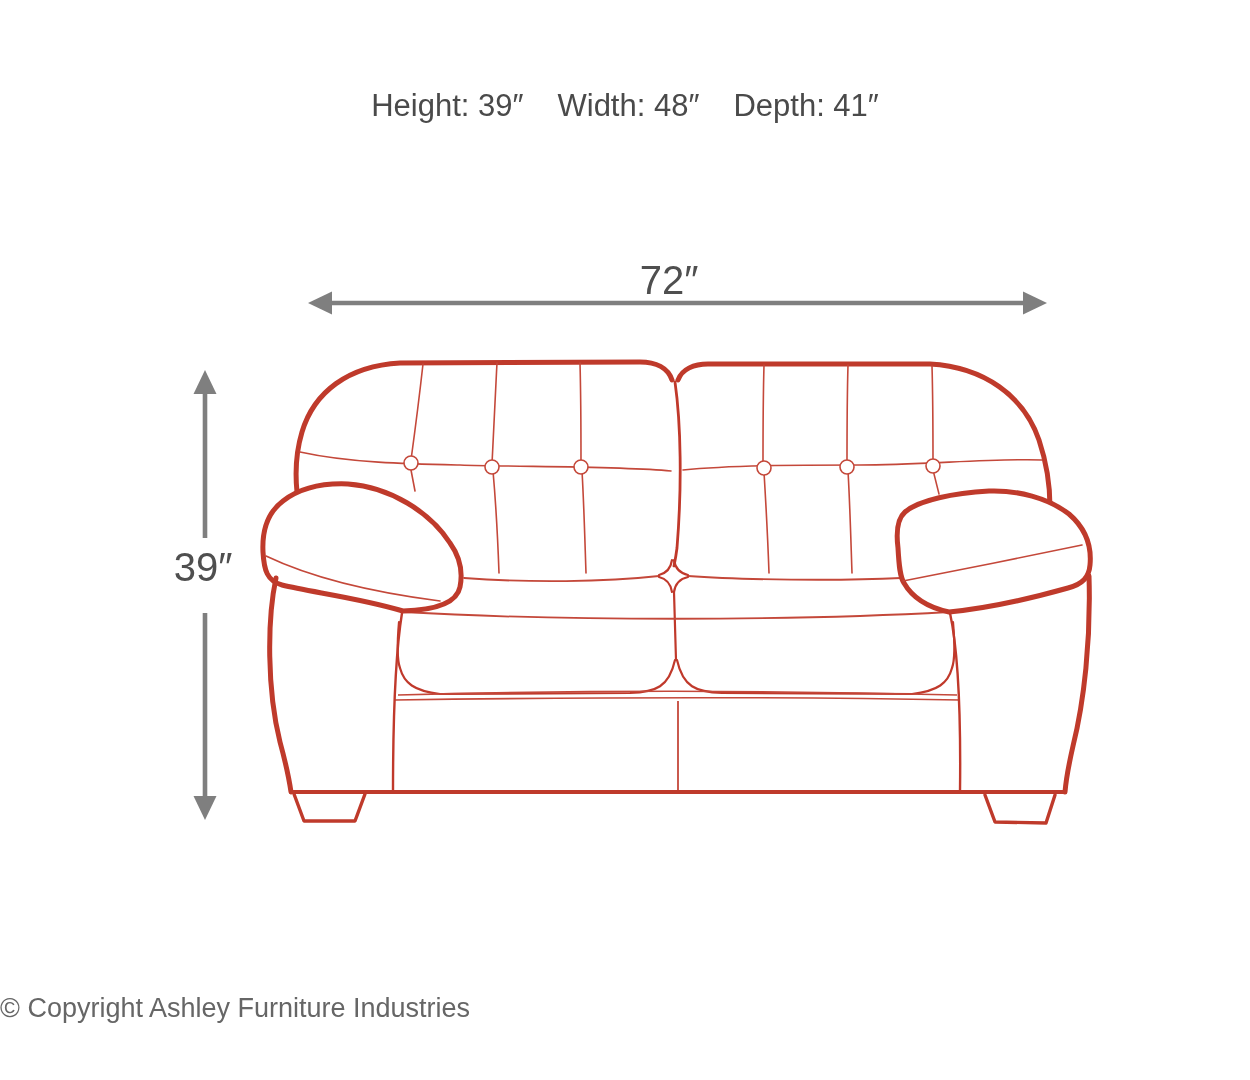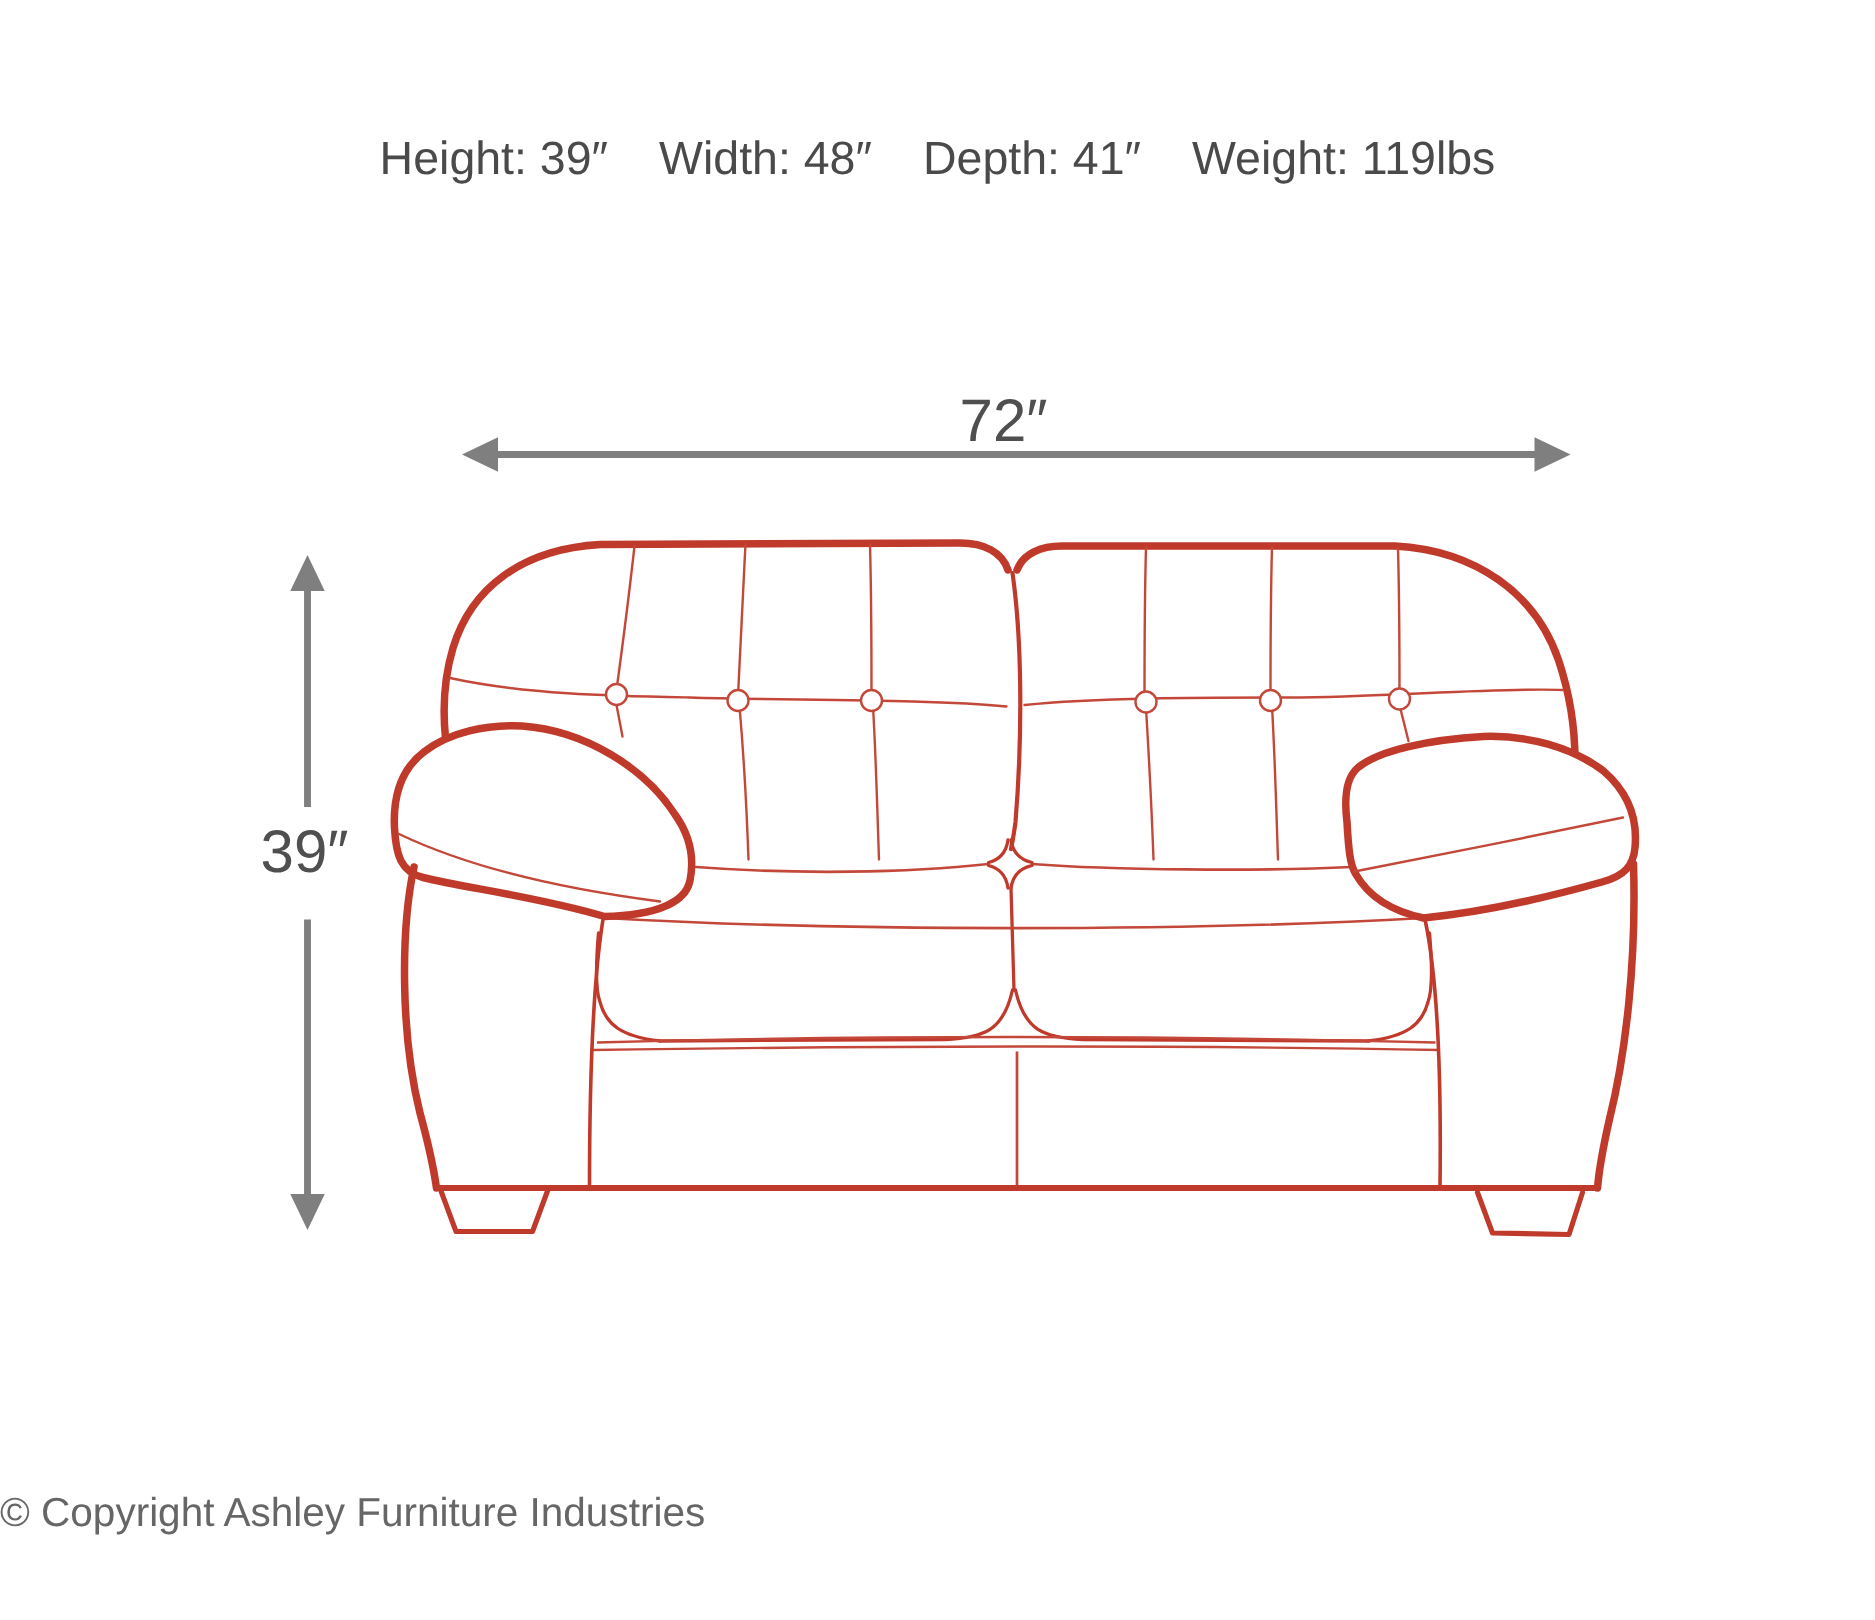--- a/index.html
+++ b/index.html
@@ -32,21 +32,20 @@
 </style>
 </head>
 <body>
 
 <div class="page">
 
   <div class="spec-row">
     <span>Height: 39″</span>
     <span>Width: 48″</span>
     <span>Depth: 41″</span>
-    <span>Weight: 119lbs</span>
   </div>
 
   <svg class="diagram" viewBox="0 0 1250 1080">
 
     <g stroke="#7f7f7f" fill="#7f7f7f">
       <line x1="329" y1="303" x2="1026" y2="303" stroke-width="4.6"></line>
       <polygon points="308,303 332,291.5 332,314.5" stroke="none"></polygon>
       <polygon points="1047,303 1023,291.5 1023,314.5" stroke="none"></polygon>
     </g>
     <text class="dim-label" x="669" y="294" text-anchor="middle">72″</text>

